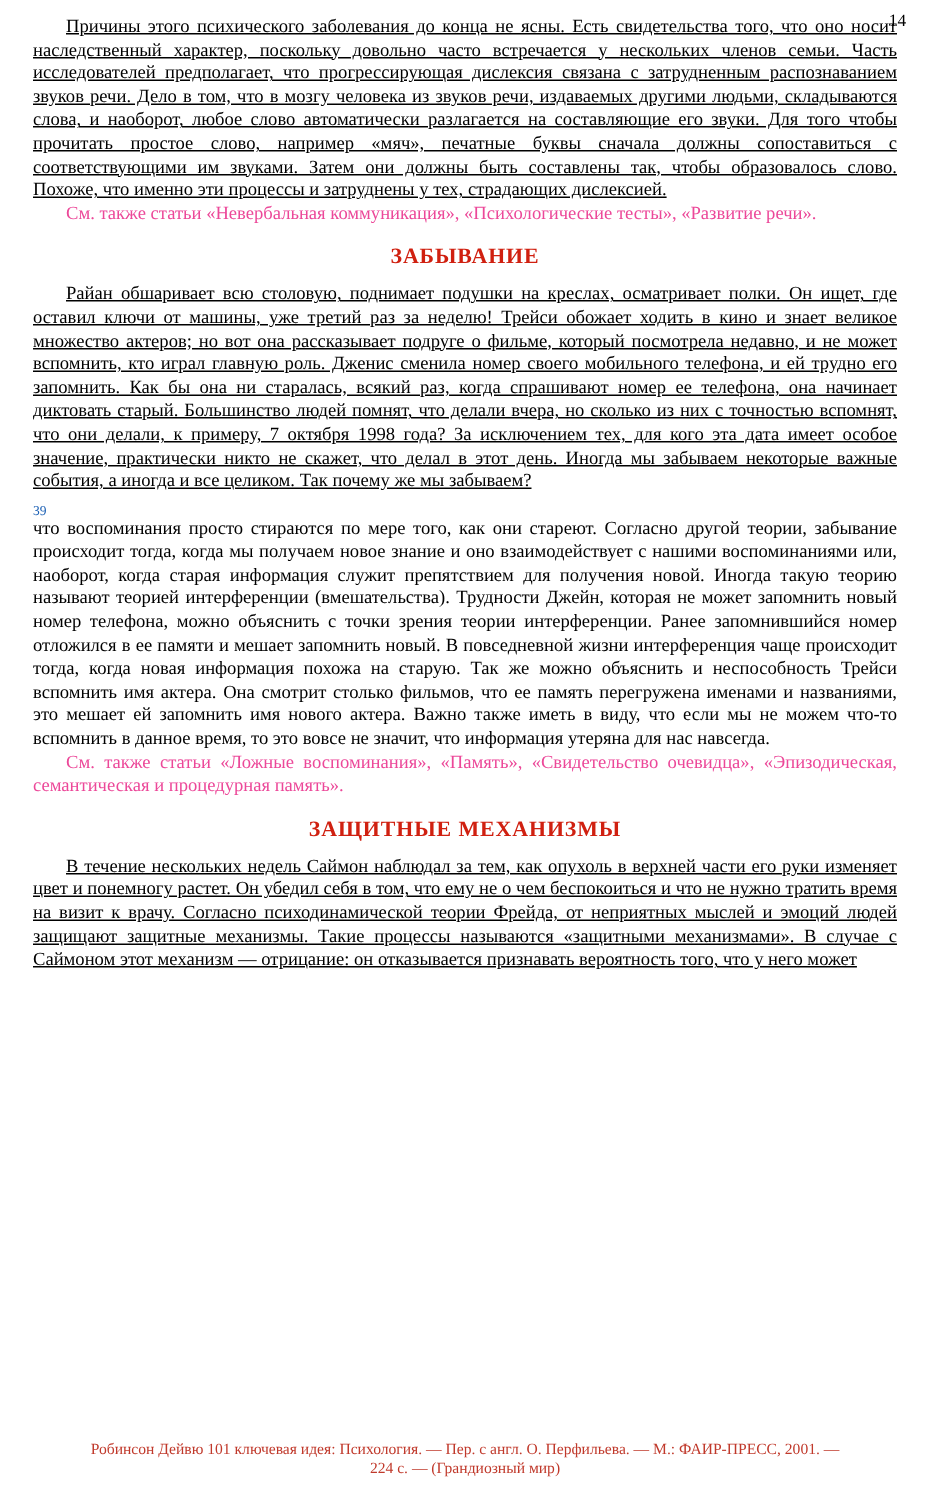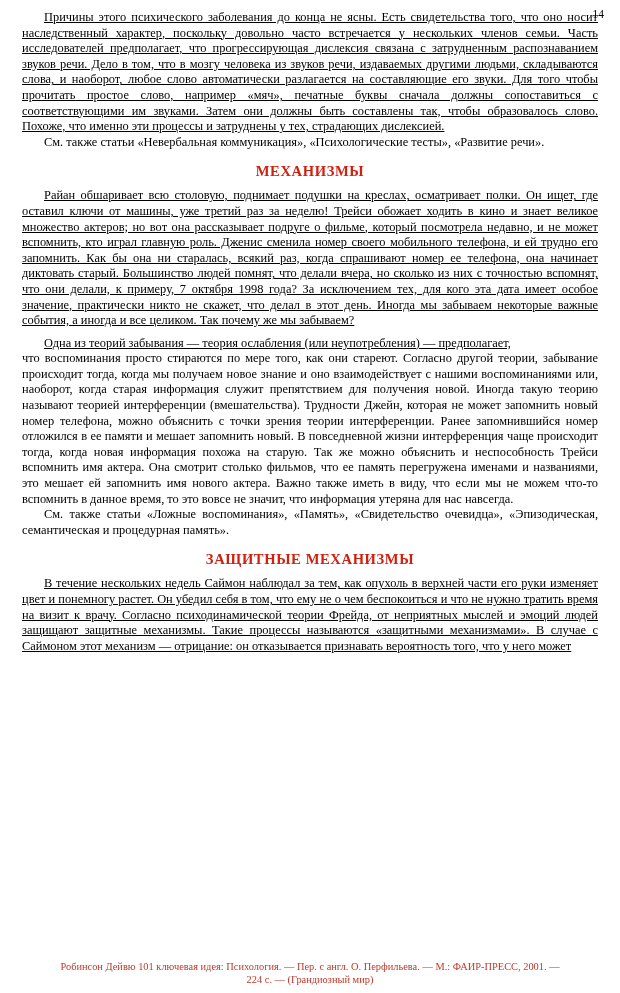--- a/index.html
+++ b/index.html
@@ -39,21 +39,21 @@
   }
   p.body.indent {
     text-indent: 22px;
     text-decoration: underline;
   }
   .seealso {
     font-size: 12.4px;
     line-height: 15.6px;
     text-align: justify;
     margin: 0;
-    color: #000000;
+    color: #ec4899;
     text-indent: 22px;
   }
   h2.section {
     font-family: "Liberation Serif", serif;
     font-size: 14.6px;
     font-weight: bold;
     color: #d02010;
     text-align: center;
     letter-spacing: 0.6px;
     margin: 13px 0 8px 0;
@@ -85,27 +85,27 @@
 </head>
 <body>
 
 <div class="page">
 
   <div class="page-number">14</div>
 
   <p class="body indent">Причины этого психического заболевания до конца не ясны. Есть свидетельства того, что оно носит наследственный характер, поскольку довольно часто встречается у нескольких членов семьи. Часть исследователей предполагает, что прогрессирующая дислексия связана с затрудненным распознаванием звуков речи. Дело в том, что в мозгу человека из звуков речи, издаваемых другими людьми, складываются слова, и наоборот, любое слово автоматически разлагается на составляющие его звуки. Для того чтобы прочитать простое слово, например «мяч», печатные буквы сначала должны сопоставиться с соответствующими им звуками. Затем они должны быть составлены так, чтобы образовалось слово. Похоже, что именно эти процессы и затруднены у тех, страдающих дислексией.</p>
   <p class="seealso">См. также статьи «Невербальная коммуникация», «Психологические тесты», «Развитие речи».</p>
 
-  <h2 class="section">МЕХАНИЗМЫ</h2>
+  <h2 class="section">ЗАБЫВАНИЕ</h2>
 
   <p class="body indent">Райан обшаривает всю столовую, поднимает подушки на креслах, осматривает полки. Он ищет, где оставил ключи от машины, уже третий раз за неделю! Трейси обожает ходить в кино и знает великое множество актеров; но вот она рассказывает подруге о фильме, который посмотрела недавно, и не может вспомнить, кто играл главную роль. Дженис сменила номер своего мобильного телефона, и ей трудно его запомнить. Как бы она ни старалась, всякий раз, когда спрашивают номер ее телефона, она начинает диктовать старый. Большинство людей помнят, что делали вчера, но сколько из них с точностью вспомнят, что они делали, к примеру, 7 октября 1998 года? За исключением тех, для кого эта дата имеет особое значение, практически никто не скажет, что делал в этот день. Иногда мы забываем некоторые важные события, а иногда и все целиком. Так почему же мы забываем?</p>
 
   <div class="gap-small"></div>
 
-  <p class="body indent">Одна из теорий забывания — теория ослабления (или неупотребления) — предполагает,</p>
+  <span class="footnote-marker">39</span>
   <p class="body">что воспоминания просто стираются по мере того, как они стареют. Согласно другой теории, забывание происходит тогда, когда мы получаем новое знание и оно взаимодействует с нашими воспоминаниями или, наоборот, когда старая информация служит препятствием для получения новой. Иногда такую теорию называют теорией интерференции (вмешательства). Трудности Джейн, которая не может запомнить новый номер телефона, можно объяснить с точки зрения теории интерференции. Ранее запомнившийся номер отложился в ее памяти и мешает запомнить новый. В повседневной жизни интерференция чаще происходит тогда, когда новая информация похожа на старую. Так же можно объяснить и неспособность Трейси вспомнить имя актера. Она смотрит столько фильмов, что ее память перегружена именами и названиями, это мешает ей запомнить имя нового актера. Важно также иметь в виду, что если мы не можем что-то вспомнить в данное время, то это вовсе не значит, что информация утеряна для нас навсегда.</p>
   <p class="seealso">См. также статьи «Ложные воспоминания», «Память», «Свидетельство очевидца», «Эпизодическая, семантическая и процедурная память».</p>
 
   <h2 class="section">ЗАЩИТНЫЕ МЕХАНИЗМЫ</h2>
 
   <p class="body indent">В течение нескольких недель Саймон наблюдал за тем, как опухоль в верхней части его руки изменяет цвет и понемногу растет. Он убедил себя в том, что ему не о чем беспокоиться и что не нужно тратить время на визит к врачу. Согласно психодинамической теории Фрейда, от неприятных мыслей и эмоций людей защищают защитные механизмы. Такие процессы называются «защитными механизмами». В случае с Саймоном этот механизм — отрицание: он отказывается признавать вероятность того, что у него может</p>
 
   <div class="footer">
     <span class="line">Робинсон Дейвю 101 ключевая идея: Психология. — Пер. с англ. О. Перфильева. — М.: ФАИР-ПРЕСС, 2001. —</span>
     <span class="line">224 с. — (Грандиозный мир)</span>

